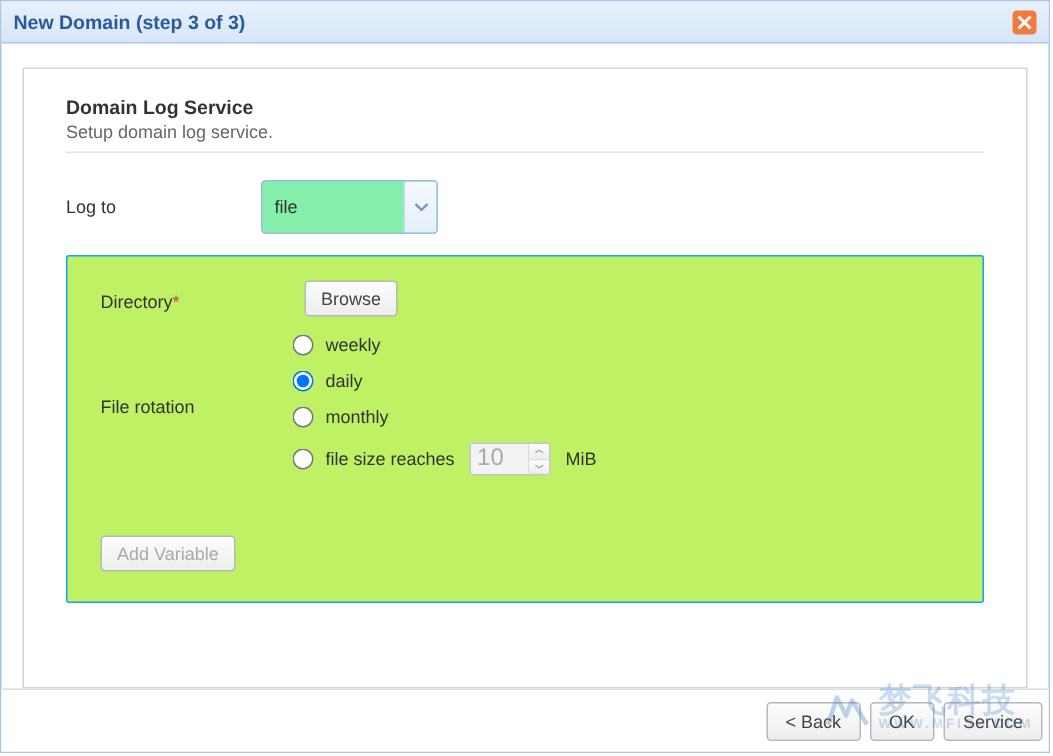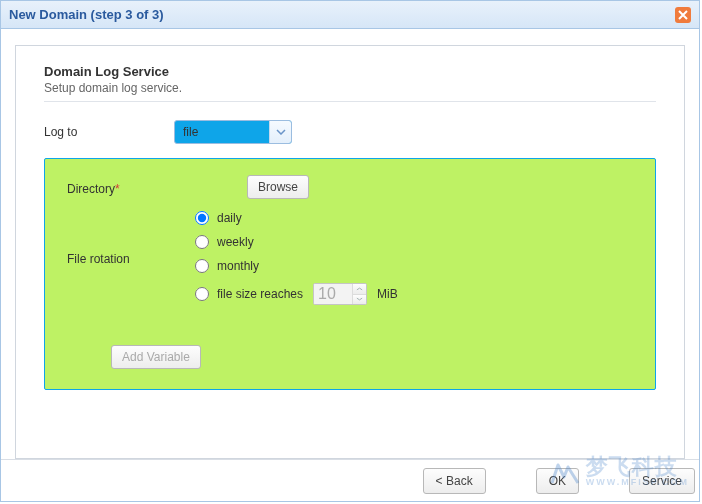--- a/index.html
+++ b/index.html
@@ -78,26 +78,26 @@
       align-items: center;
       margin-bottom: 14px;
     }
     .label {
       width: 130px;
       color: #333;
       font-size: 12px;
     }
     .combo {
       width: 118px;
-      height: 24px;
+      height: 36px;
       border: 1px solid #9bbde0;
       border-radius: 3px;
       display: flex;
       align-items: center;
-      background: #0ea5e9;
+      background: #86efac;
       overflow: hidden;
     }
     .combo-text {
       flex: 1;
       padding: 0 8px;
       color: #333;
       font-size: 12px;
     }
     .combo-btn {
       width: 22px;
@@ -135,21 +135,20 @@
       padding: 0 10px;
       background: linear-gradient(#fdfdfd,#ededed);
       border: 1px solid #b8b8b8;
       border-radius: 3px;
       cursor: pointer;
       font-size: 12px;
       color: #444;
       display: inline-flex;
       align-items: center;
       font-family: inherit;
-      margin-left: 44px;
     }
     .btn.disabled {
       color: #aaa;
       cursor: default;
     }
     .radios {
       display: flex;
       flex-direction: column;
       gap: 10px;
       padding-top: 2px;
@@ -273,26 +272,26 @@
             <span>Directory</span><span class="req">*</span>
           </div>
           <span style="width:8px"></span>
           <button class="btn">Browse</button>
         </div>
 
         <div class="row" style="align-items:center">
           <div class="opt-label">File rotation</div>
           <div class="radios">
             <label class="radio-row">
+              <input type="radio" name="rot" style="">
+              <span>weekly</span>
+            </label>
+            <label class="radio-row">
               <input type="radio" name="rot" checked="" style="">
               <span>daily</span>
-            </label>
-            <label class="radio-row">
-              <input type="radio" name="rot" style="">
-              <span>weekly</span>
             </label>
             <label class="radio-row">
               <input type="radio" name="rot" style="">
               <span>monthly</span>
             </label>
             <label class="radio-row">
               <input type="radio" name="rot" style="">
               <span>file size reaches</span>
               <span class="spinner">
                 <input type="text" disabled="" value="10" style="">

